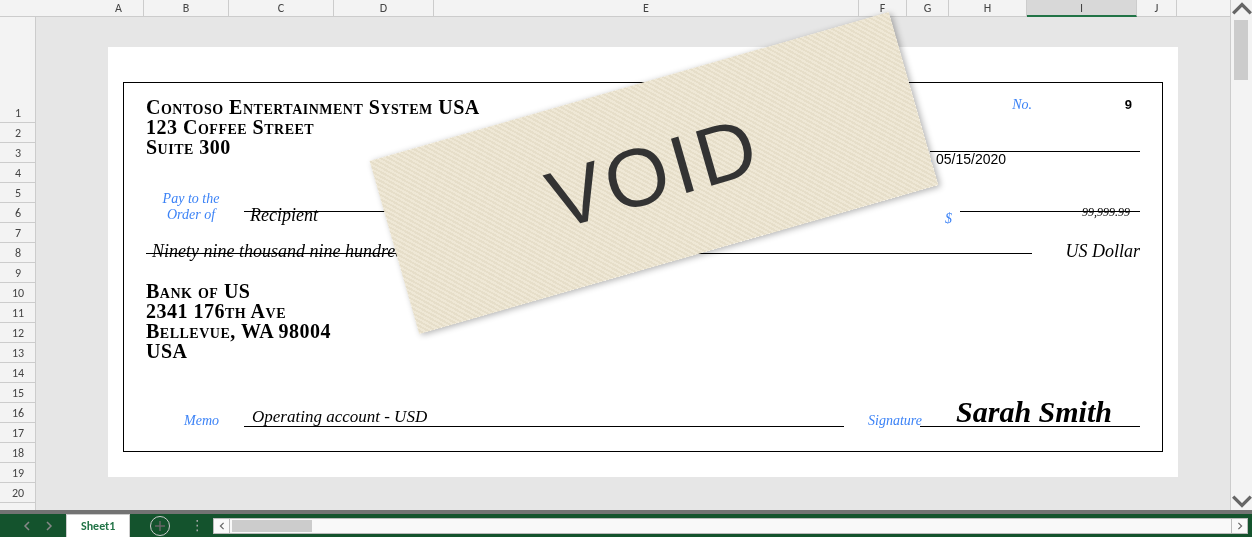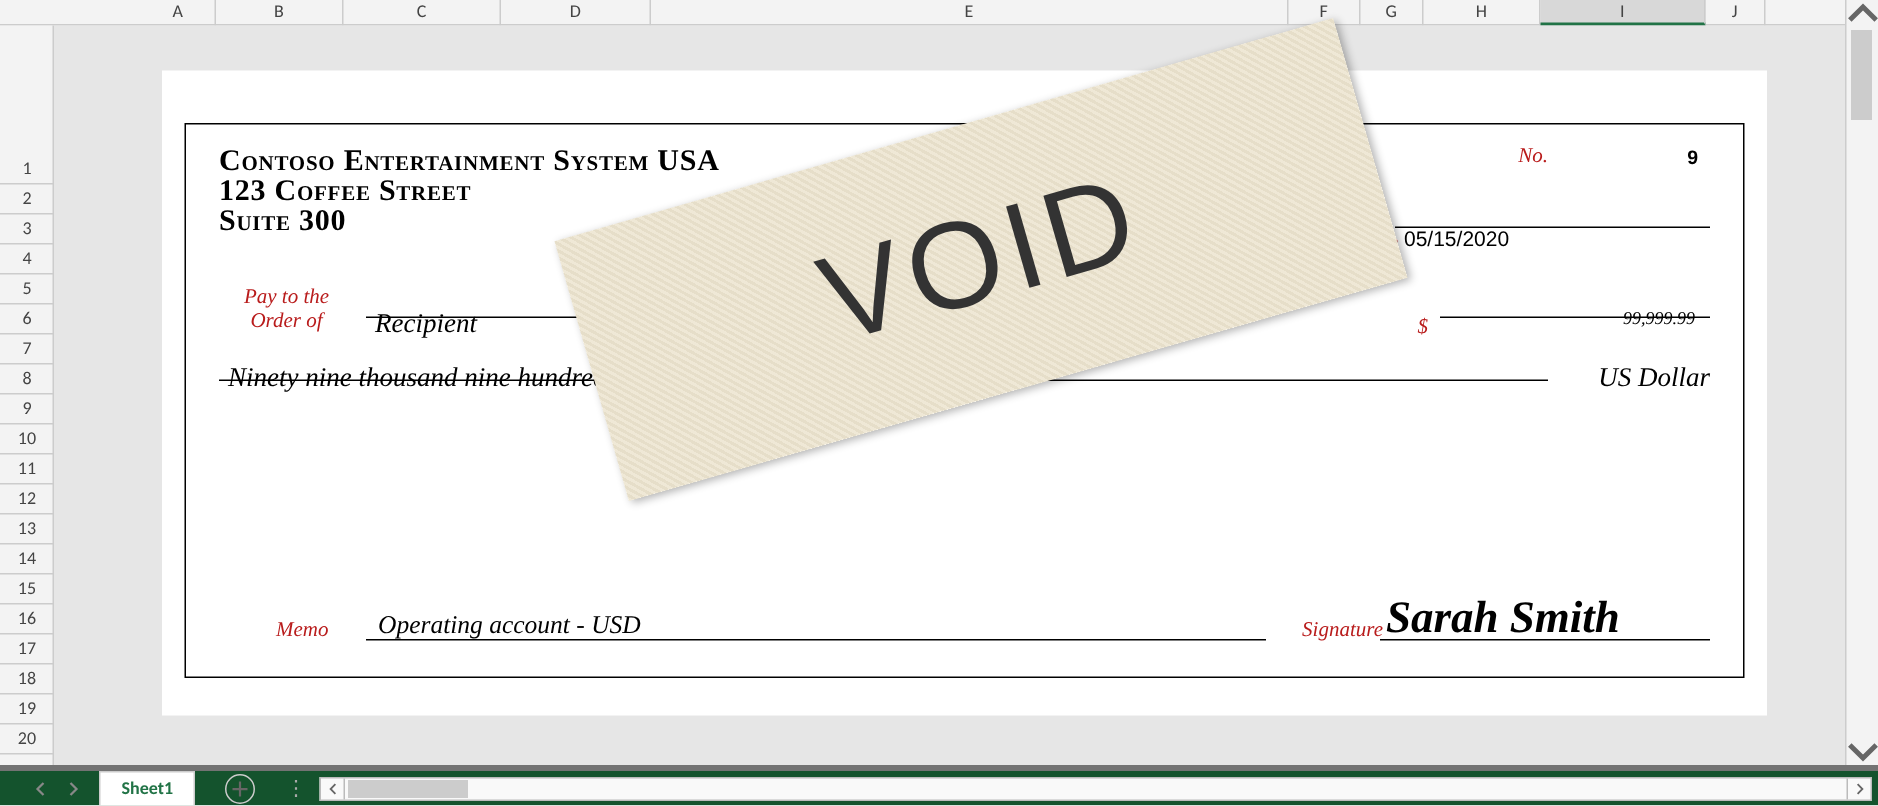--- a/index.html
+++ b/index.html
@@ -20,21 +20,21 @@
   .corner::after { content:""; position:absolute; right:1px; bottom:1px; width:0; height:0; border-style:solid; border-width:0 0 10px 10px; border-color:transparent transparent #b0b0b0 transparent; }
 
   
   .sheet { position:absolute; top:17px; left:36px; right:22px; bottom:27px; background:#e6e6e6; }
 
   
   .page { position:absolute; top:30px; left:72px; width:1070px; height:430px; background:#fff; }
   .check { position:absolute; top:35px; left:15px; right:15px; height:370px; border:1px solid #000; padding:18px 22px 12px 22px; }
 
   .copperplate { font-family: "Copperplate", "Copperplate Gothic Light", Georgia, serif; font-variant: small-caps; letter-spacing:0.5px; font-weight:bold; font-size:20px; }
-  .orange { color:#b91c1c; font-style:italic; font-family: Georgia, 'Times New Roman', serif; font-size:14px; }
+  .orange { color:#3b82f6; font-style:italic; font-family: Georgia, 'Times New Roman', serif; font-size:14px; }
   .script { font-family: "Brush Script MT", "Segoe Script", cursive; font-style:italic; font-size:18px; }
   .bigscript { font-family: "Brush Script MT", "Segoe Script", cursive; font-style:italic; font-size:30px; font-weight:bold; }
 
   .address { line-height:20px; }
 
   .sender { position:absolute; top:14px; left:22px; }
   .no-label { position:absolute; top:14px; right:130px; }
   .no-val { position:absolute; top:14px; right:30px; font-weight:bold; font-family:Arial,sans-serif; font-size:13px; }
 
   .date-label { position:absolute; top:72px; right:230px; text-align:right;}
@@ -54,21 +54,21 @@
   .currency { position:absolute; top:158px; right:22px; font-size:18px; }
 
   .bank { position:absolute; top:198px; left:22px; line-height:20px; }
 
   .memo-label { position:absolute; bottom:22px; left:60px; }
   .memo-line { position:absolute; bottom:24px; left:120px; width:600px; border-bottom:1px solid #000; }
   .memo-val { position:absolute; bottom:24px; left:128px; font-size:17px; }
 
   .sig-label { position:absolute; bottom:22px; right:240px; }
   .sig-line { position:absolute; bottom:24px; right:22px; width:220px; border-bottom:1px solid #000; }
-  .sig-val { position:absolute; bottom:22px; right:38px; width:200px; text-align:left; }
+  .sig-val { position:absolute; bottom:22px; right:28px; width:200px; text-align:center; }
 
   
   .void { position:absolute; left:260px; top:0px; width:540px; height:180px; transform:rotate(-16deg); transform-origin:center center; background: repeating-linear-gradient(45deg,#efe8d6,#efe8d6 2px,#e6dec9 2px,#e6dec9 4px); box-shadow:2px 2px 6px rgba(0,0,0,0.3); display:flex; align-items:center; justify-content:center; }
   .void span { font-family: Impact, Arial, sans-serif; font-size:82px; color:#333; letter-spacing:4px; }
 
   
   .tabbar { position:absolute; bottom:0; left:0; right:0; height:27px; background:#14532d; border-top:4px solid #737373; display:flex; align-items:center; }
   .tabnav { width:18px; height:18px; margin:0 2px; display:flex; align-items:center; justify-content:center; color:#888; }
   .tabnav svg { width:10px; height:10px; }
   .tab { height:23px; padding:0 14px; background:#fff; border:1px solid #ccc; border-bottom:none; display:flex; align-items:center; font-weight:bold; color:#217346; margin-left:6px; }
@@ -156,20 +156,26 @@
         <div class="payto-val script">Recipient</div>
 
         <div class="dollar orange">$</div>
         <div class="amt-line"></div>
         <div class="amt-val script">99,999.99</div>
 
         <div class="words-line"></div>
         <div class="words-val script">Ninety nine thousand nine hundred ninety nine and 99/100</div>
         <div class="currency script">US Dollar</div>
 
+        <div class="bank address copperplate">
+          <div>Bank of US</div>
+          <div>2341 176th Ave</div>
+          <div>Bellevue, WA 98004</div>
+          <div>USA</div>
+        </div>
 
         <div class="memo-label orange">Memo</div>
         <div class="memo-line"></div>
         <div class="memo-val script">Operating account - USD</div>
 
         <div class="sig-label orange">Signature</div>
         <div class="sig-line"></div>
         <div class="sig-val bigscript">Sarah Smith</div>
 
         <div class="void">

